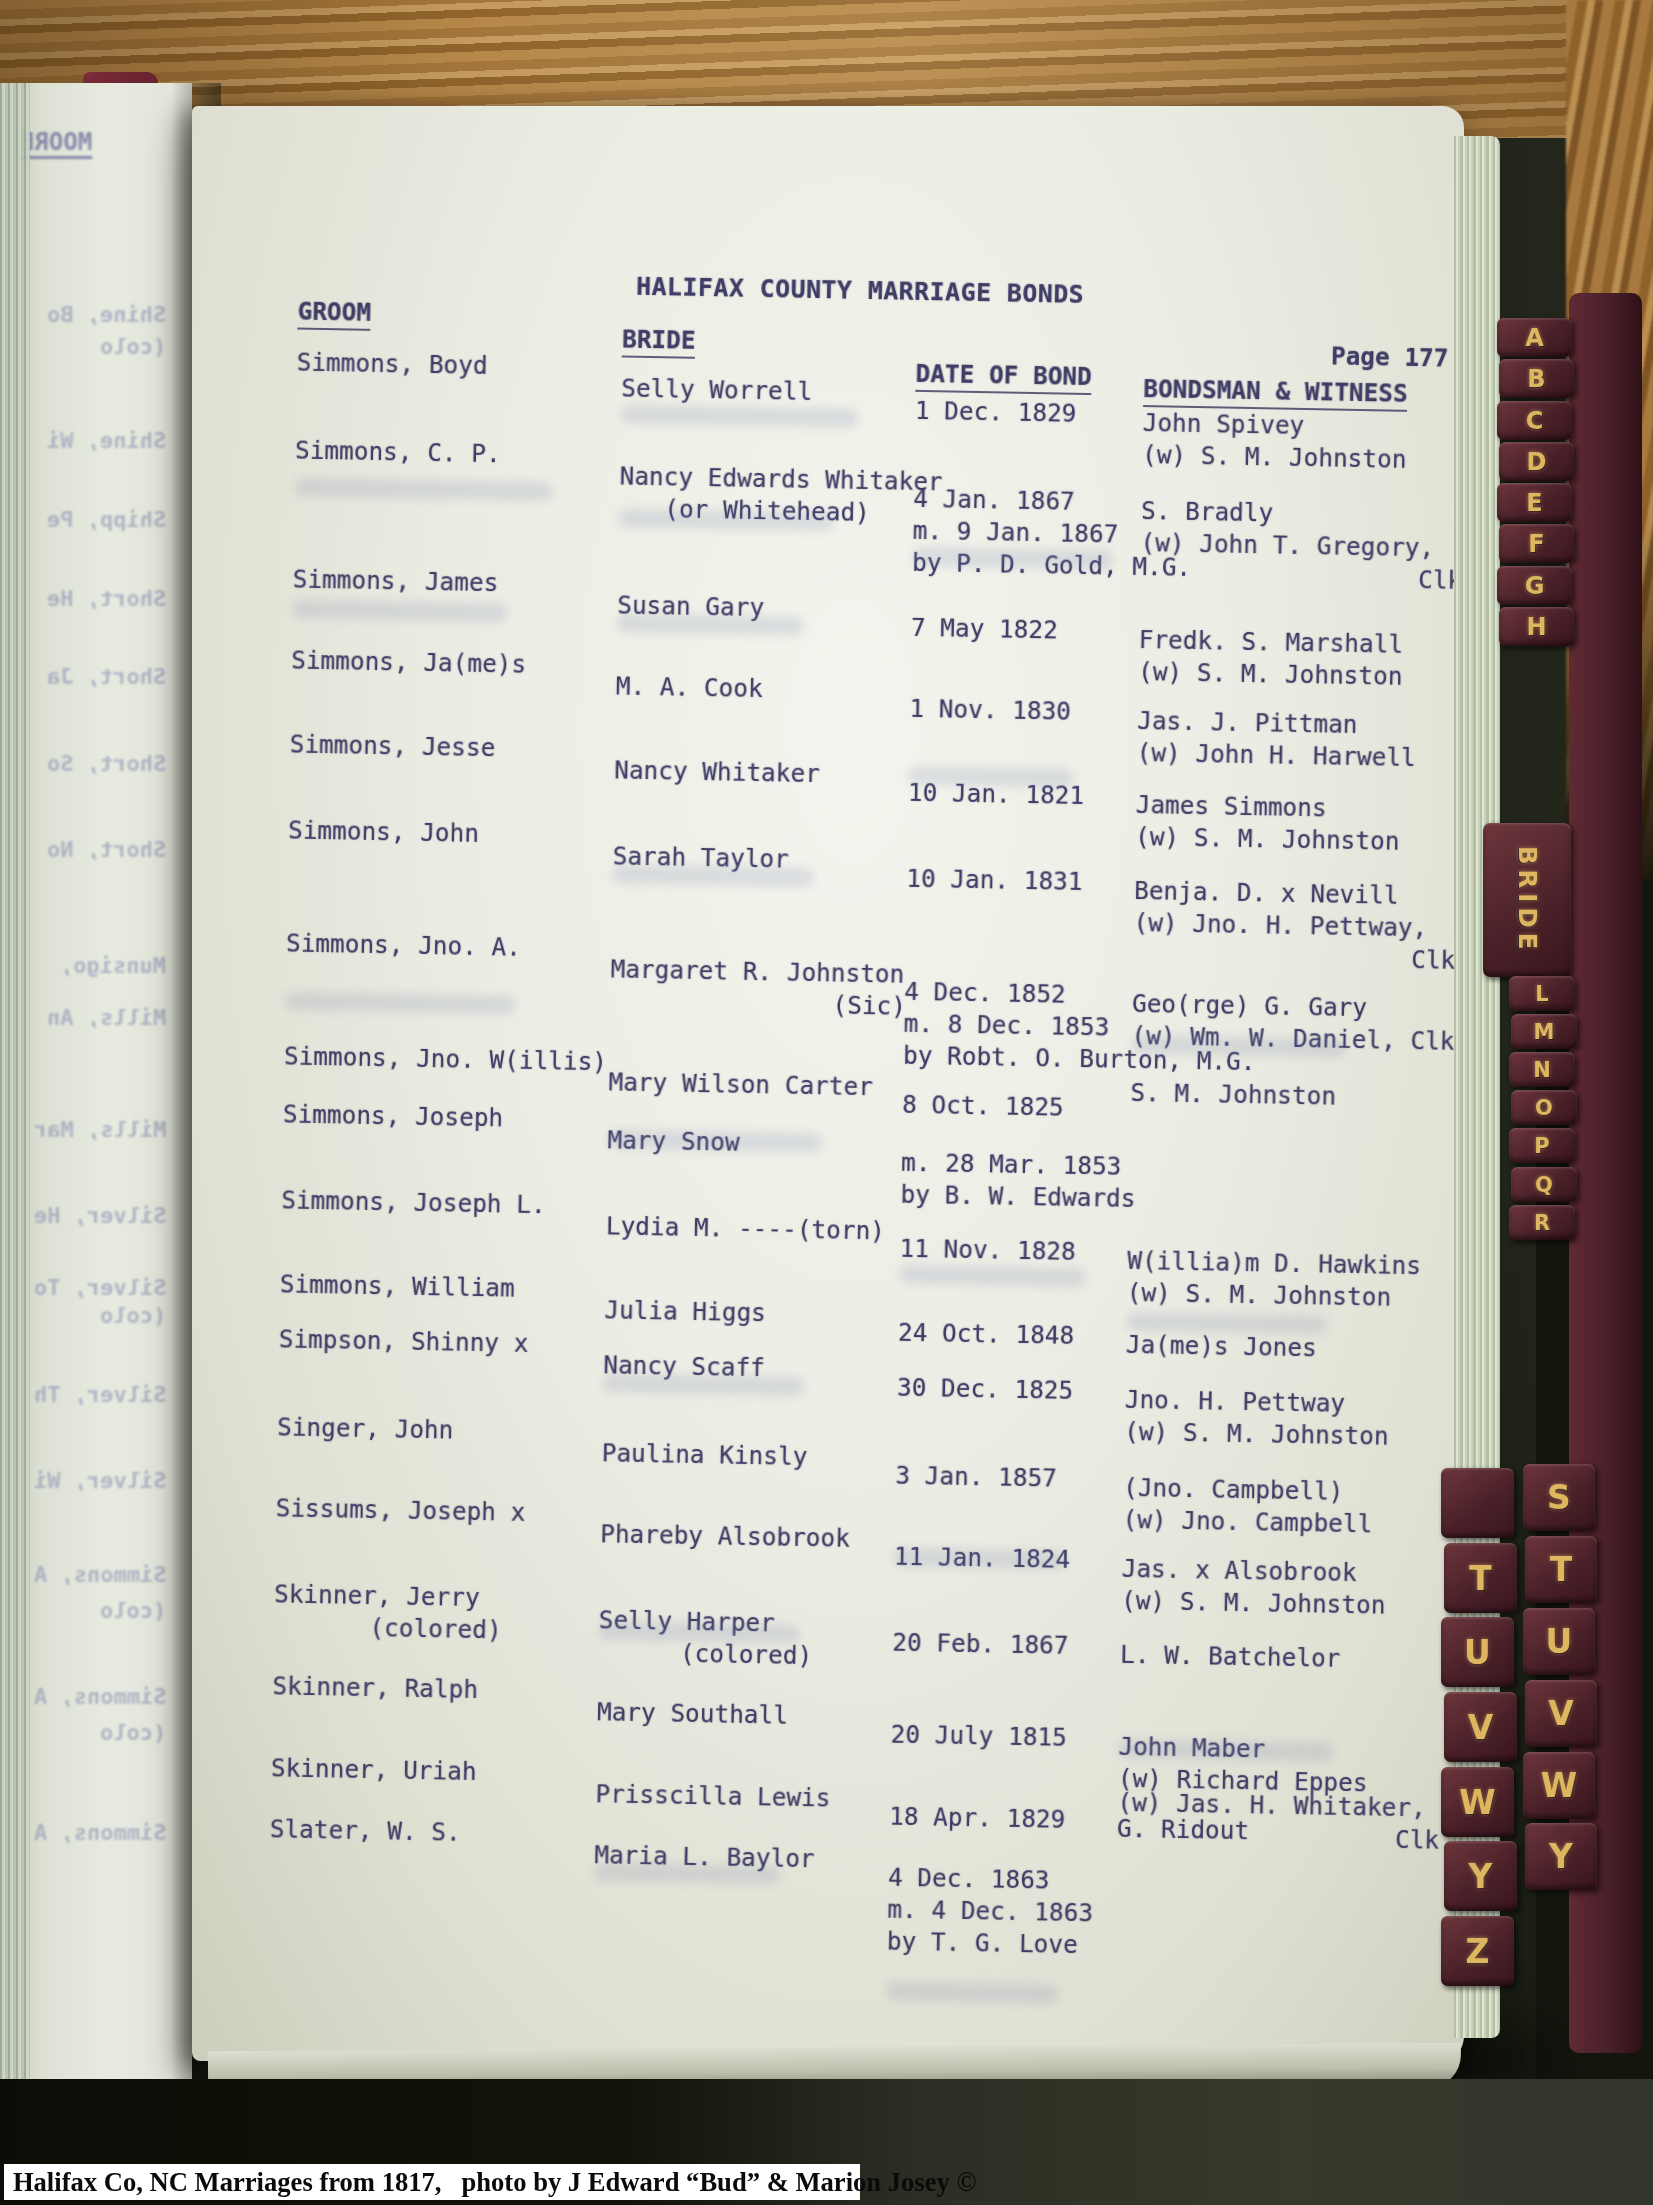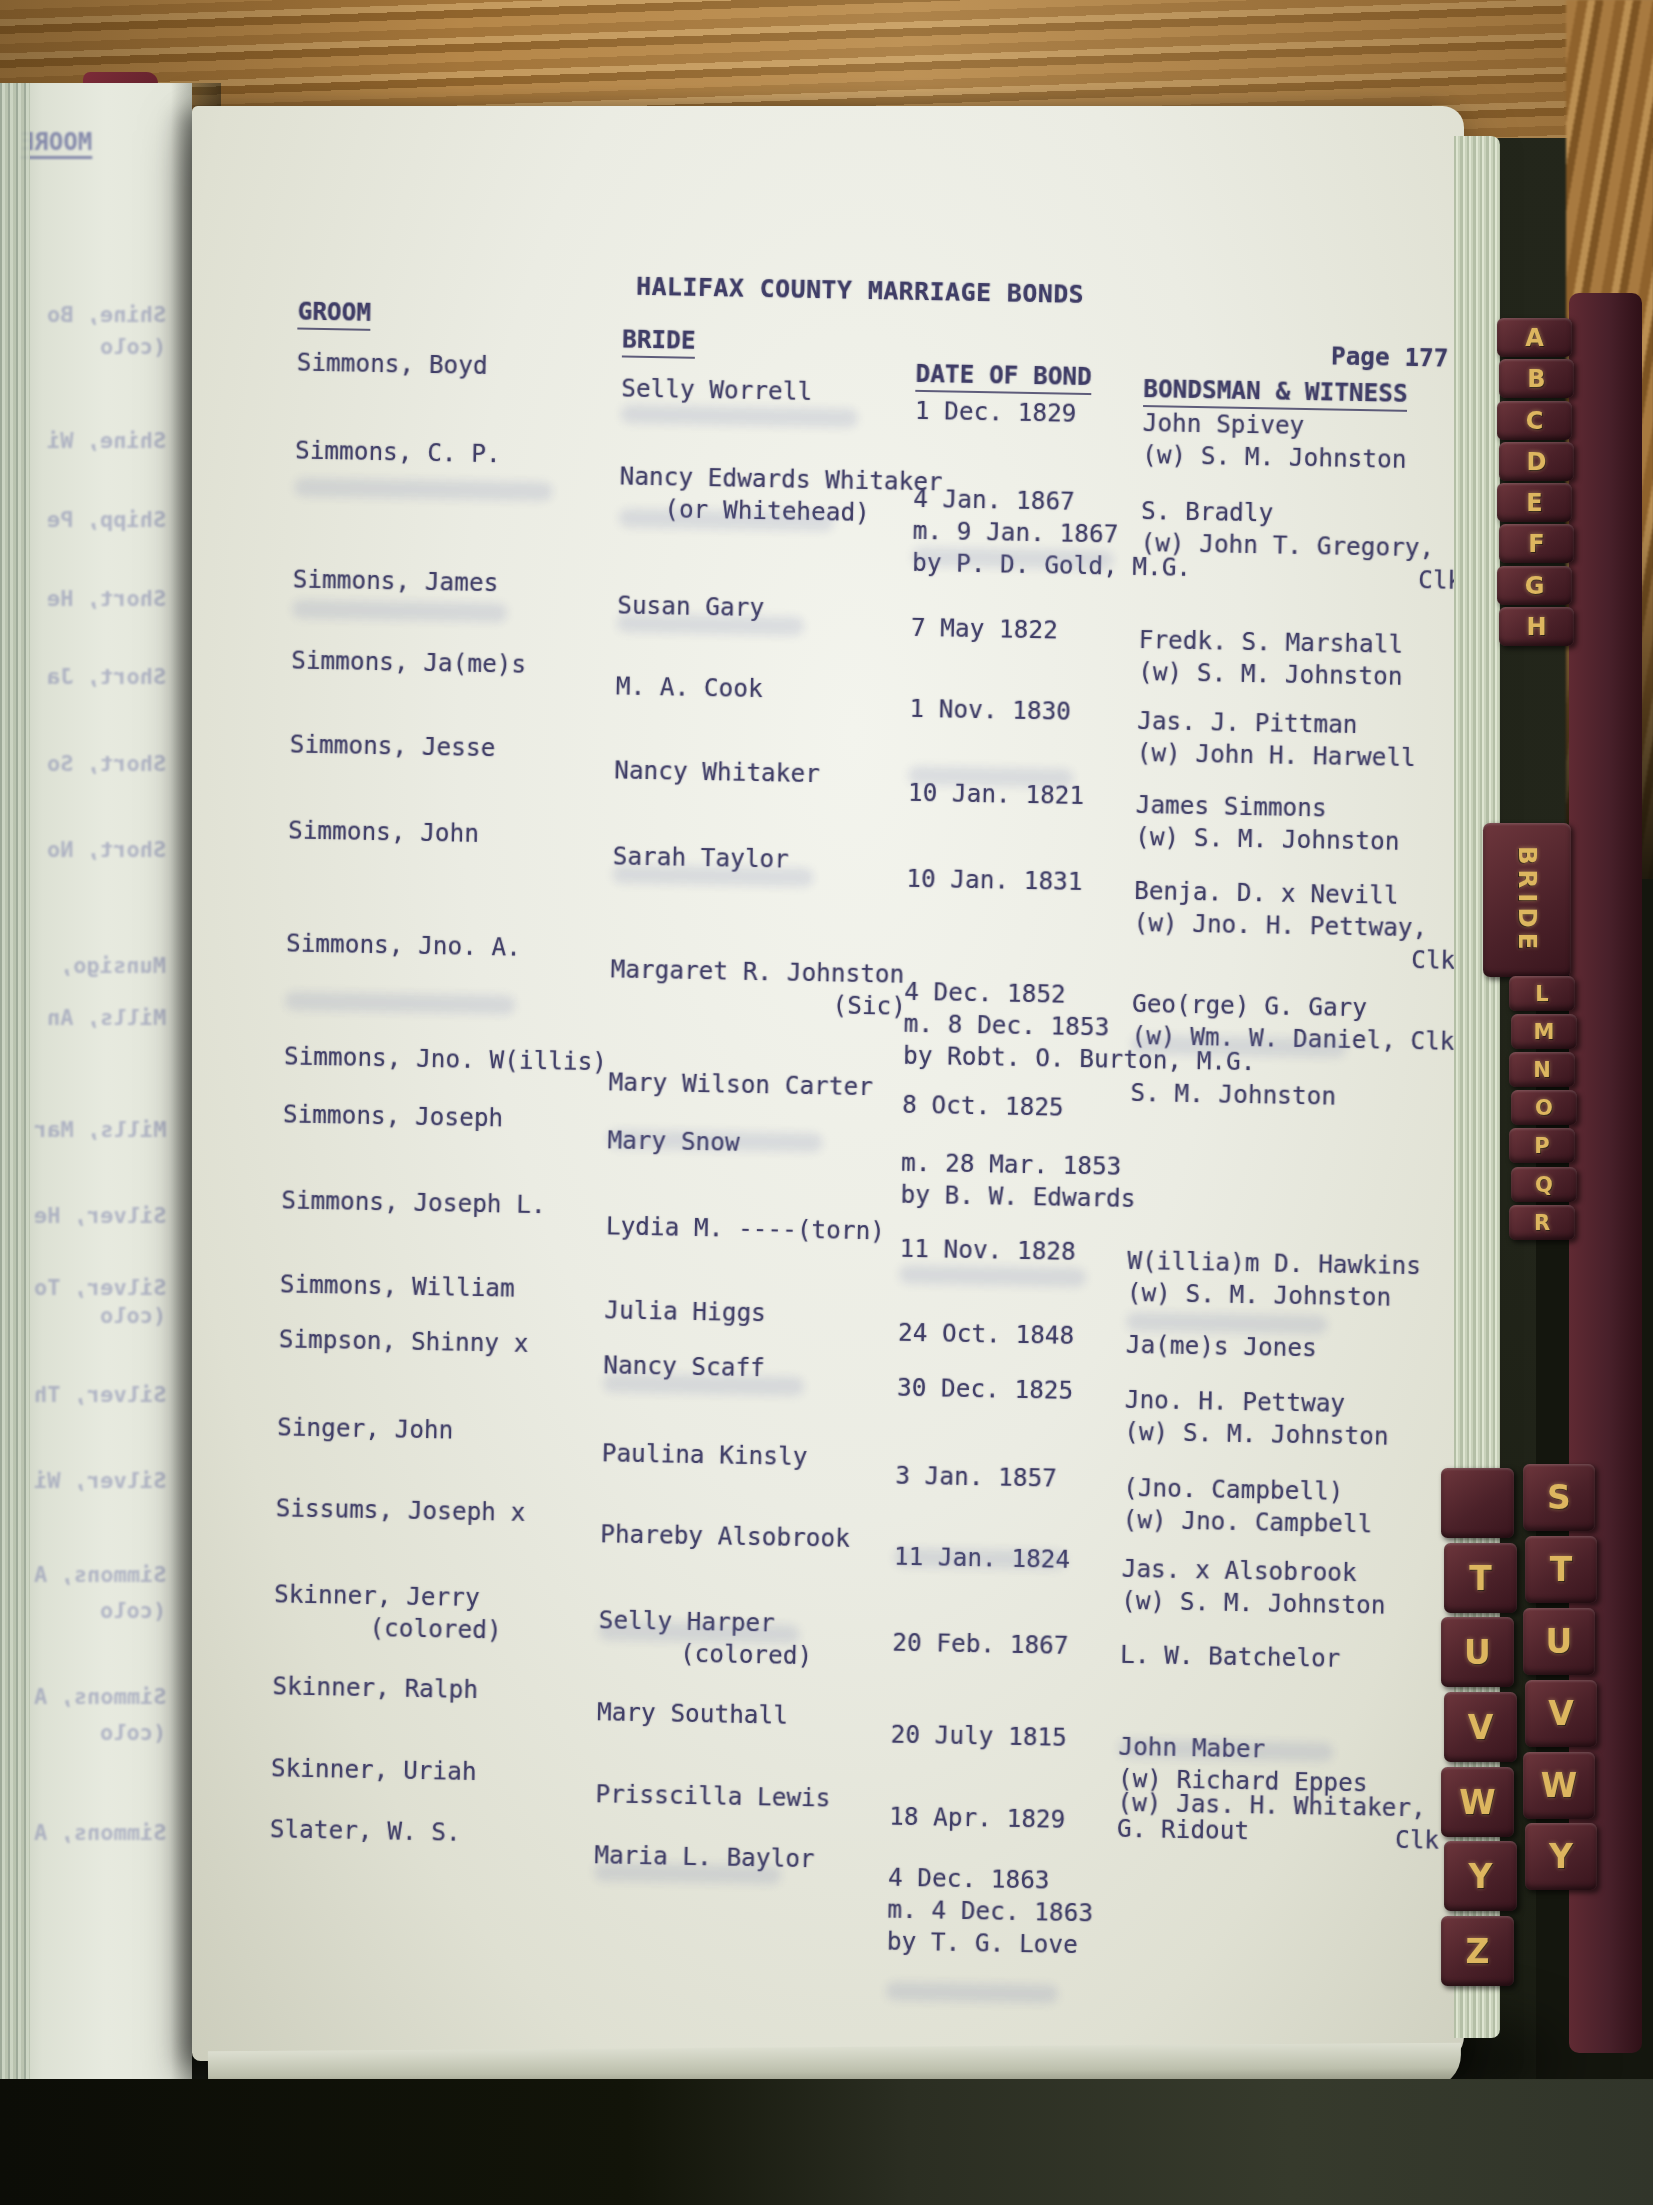--- a/index.html
+++ b/index.html
@@ -479,15 +479,18 @@
       <div class="tab" style="left: 1444px; top: 1543px; width: 73px; height: 70px; font-size: 33px;">T</div>
       <div class="tab" style="left: 1441px; top: 1617px; width: 73px; height: 70px; font-size: 33px;">U</div>
       <div class="tab" style="left: 1444px; top: 1692px; width: 73px; height: 70px; font-size: 33px;">V</div>
       <div class="tab" style="left: 1441px; top: 1767px; width: 73px; height: 70px; font-size: 33px;">W</div>
       <div class="tab" style="left: 1444px; top: 1841px; width: 73px; height: 70px; font-size: 33px;">Y</div>
       <div class="tab" style="left: 1441px; top: 1916px; width: 73px; height: 70px; font-size: 33px;">Z</div>
     </div>
 
   <div class="dark-bottom"></div>
 
+  <div class="caption-bar">
+    <span class="caption-text">Halifax Co, NC Marriages from 1817,   photo by J Edward “Bud” &amp; Marion Josey ©</span>
+  </div>
 
 </div>
 
 
 </body></html>

